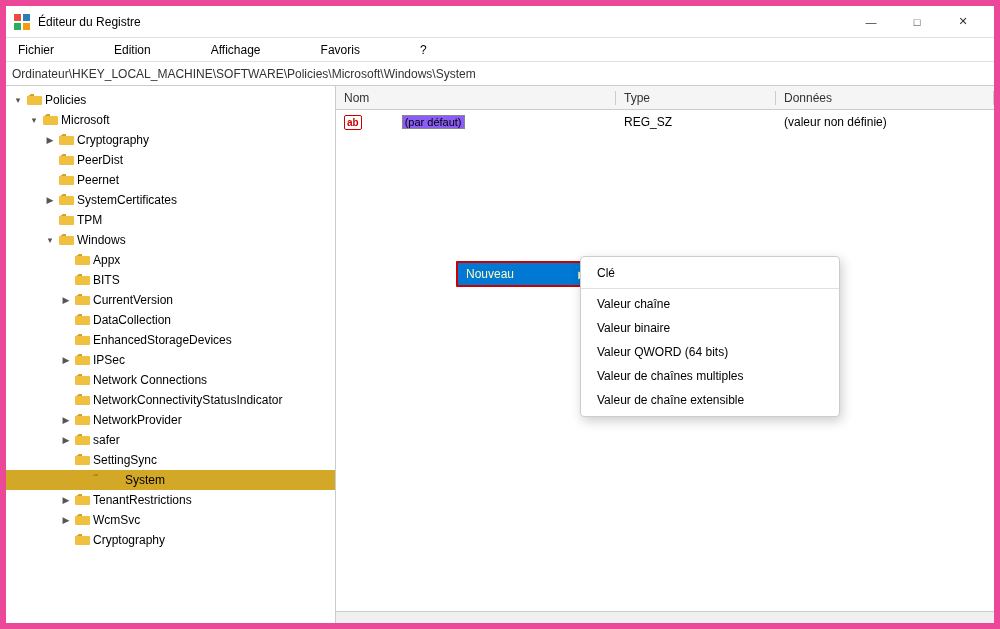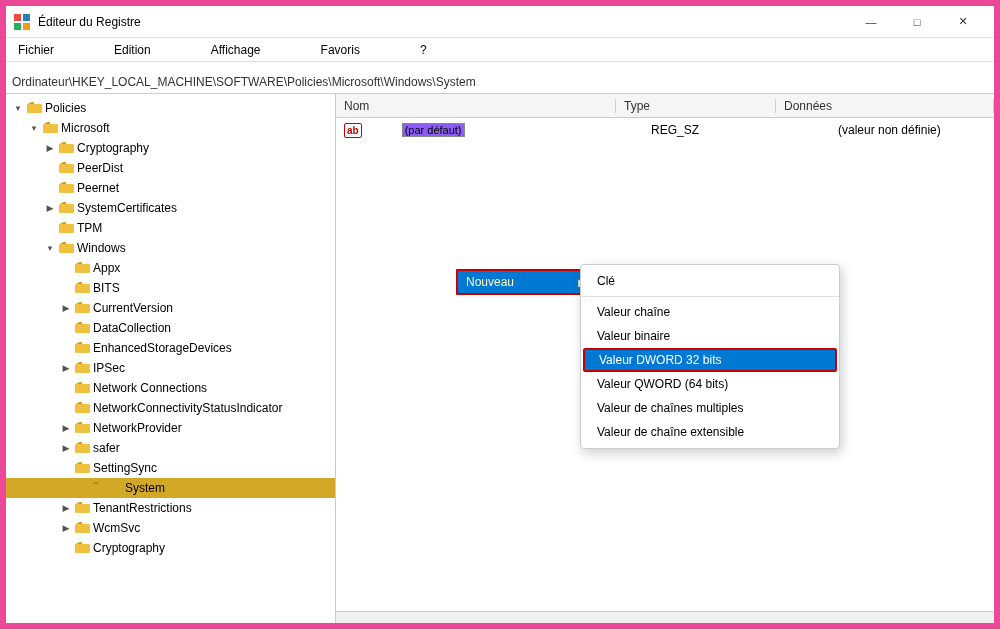--- a/index.html
+++ b/index.html
@@ -76,21 +76,20 @@
 
     .address-bar {
       height: 24px;
       background: #fff;
       border-bottom: 1px solid #ccc;
       display: flex;
       align-items: center;
       padding: 0 6px;
       font-size: 12px;
       color: #333;
-      margin-top: 8px;
     }
 
     .main-area {
       display: flex;
       flex: 1;
       overflow: hidden;
     }
 
     .tree-pane {
       width: 330px;
@@ -172,21 +171,20 @@
       flex: 1;
       overflow: auto;
       padding: 2px 0;
     }
 
     .reg-row {
       display: flex;
       align-items: center;
       height: 20px;
       cursor: pointer;
-      gap: 27px;
     }
     .reg-cell {
       padding: 0 8px;
       font-size: 12px;
       overflow: hidden;
       text-overflow: ellipsis;
       white-space: nowrap;
     }
     .reg-cell-name {
       width: 280px;
@@ -602,21 +600,20 @@
         <div class="nouveau-btn">
           <span>Nouveau</span>
           <span class="arrow">▶</span>
         </div>
 
         <div class="context-menu">
           <div class="ctx-item">Clé</div>
           <div class="ctx-separator"></div>
           <div class="ctx-item">Valeur chaîne</div>
           <div class="ctx-item">Valeur binaire</div>
-          <div class="ctx-item highlighted">Valeur DWORD 32 bits</div>
           <div class="ctx-item">Valeur QWORD (64 bits)</div>
           <div class="ctx-item">Valeur de chaînes multiples</div>
           <div class="ctx-item">Valeur de chaîne extensible</div>
         </div>
       </div>
 
       <div class="scrollbar-h"></div>
     </div>
   </div>
 </div>

